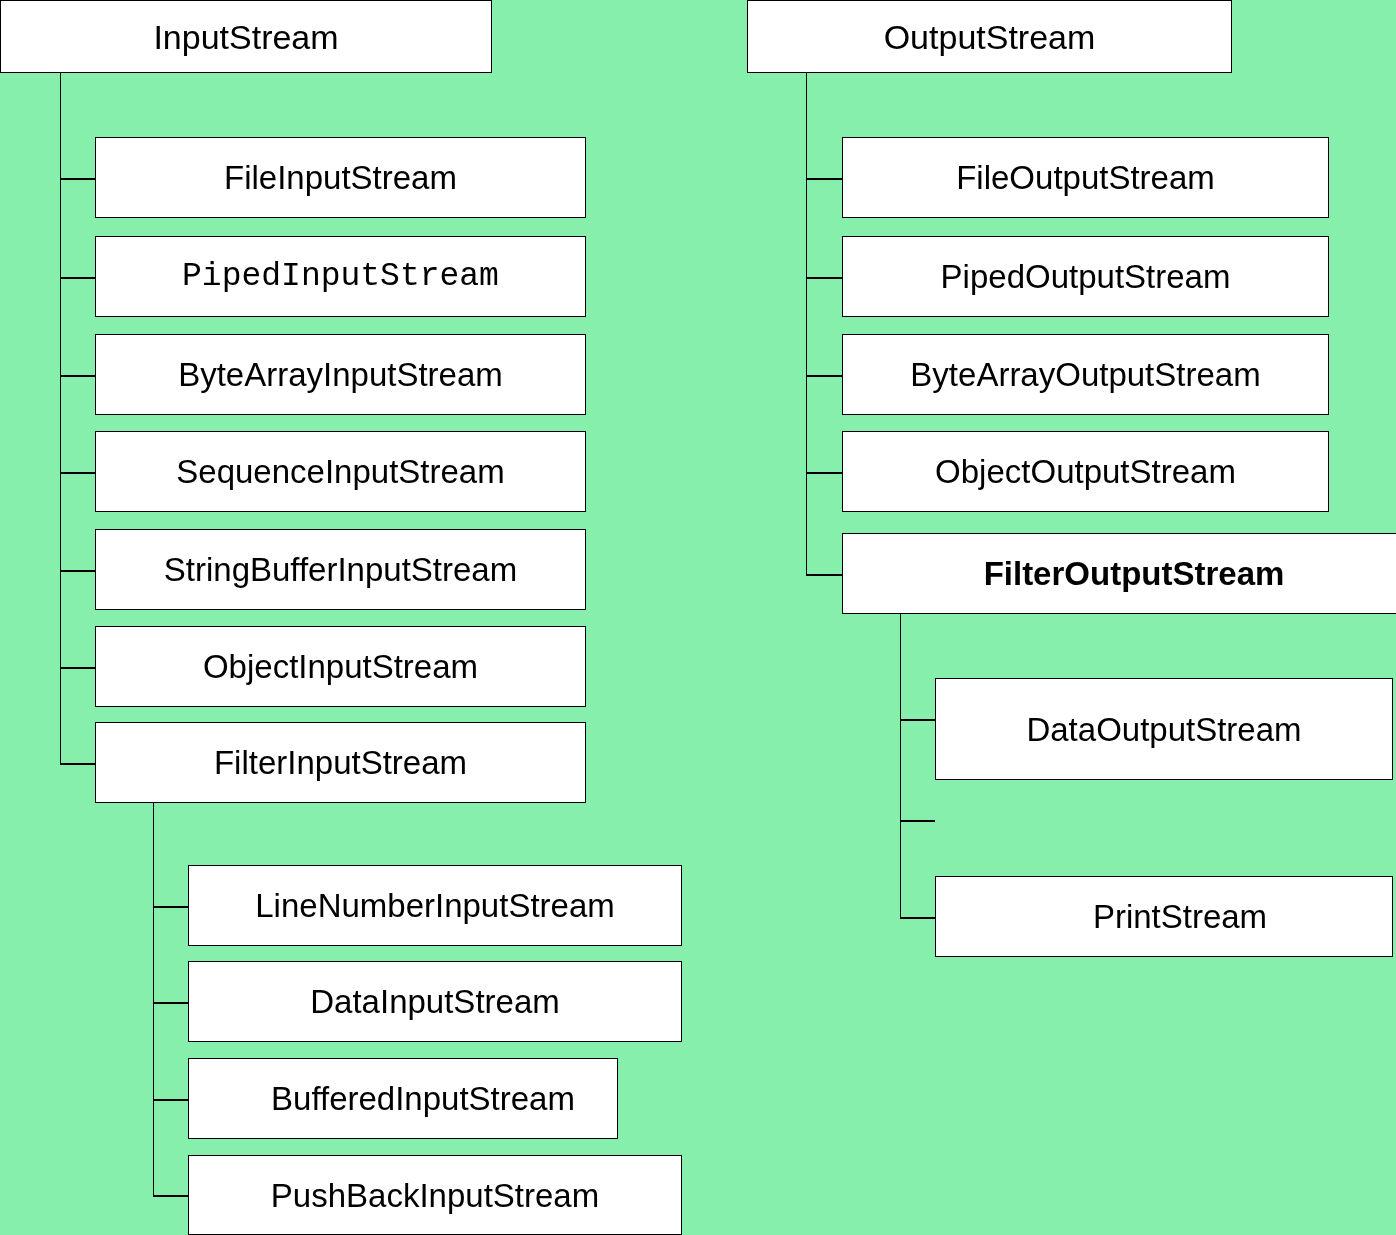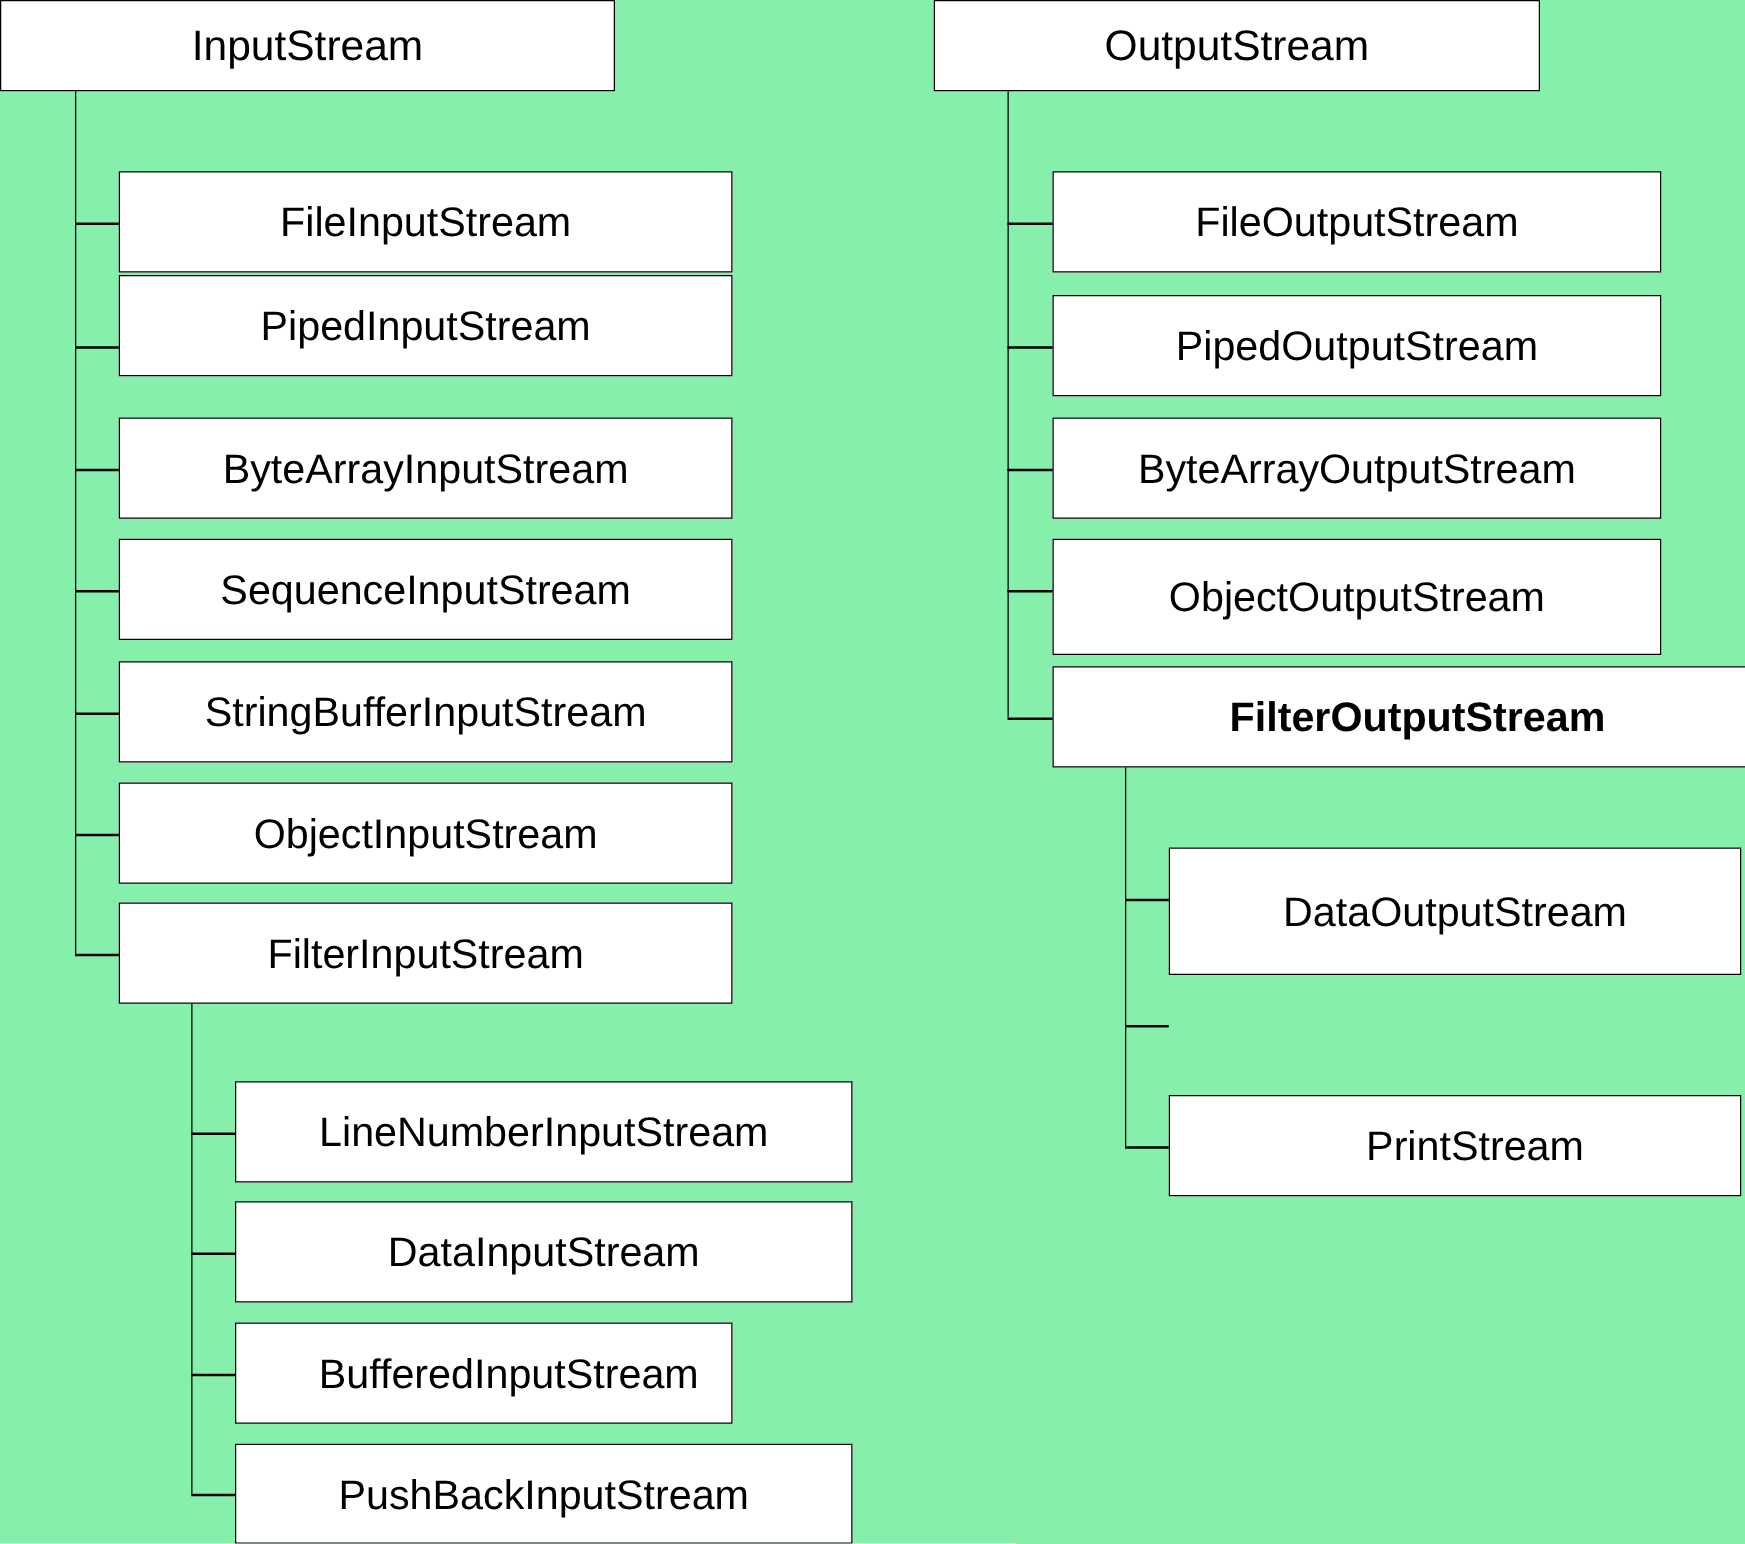--- a/index.html
+++ b/index.html
@@ -52,21 +52,21 @@
 
 <div id="diagram-canvas">
     <div class="class-box root" style="left: 0px; top: 0px; width: 492px; height: 73px;">
       <span class="class-label">InputStream</span>
     </div>
     <div class="connector-v" style="left: 60px; top: 73px; height: 690px;"></div>
     <div class="class-box" style="left: 95px; top: 137px; width: 491px; height: 81px;">
       <span class="class-label">FileInputStream</span>
     </div>
     <div class="connector-h" style="left: 60px; top: 178px; width: 35px;"></div>
-    <div class="class-box" style="left: 95px; top: 220px; width: 491px; height: 81px;">
+    <div class="class-box" style="left: 95px; top: 236px; width: 491px; height: 81px; font-family: Liberation Mono, monospace;">
       <span class="class-label">PipedInputStream</span>
     </div>
     <div class="connector-h" style="left: 60px; top: 277px; width: 35px;"></div>
     <div class="class-box" style="left: 95px; top: 334px; width: 491px; height: 81px;">
       <span class="class-label">ByteArrayInputStream</span>
     </div>
     <div class="connector-h" style="left: 60px; top: 375px; width: 35px;"></div>
     <div class="class-box" style="left: 95px; top: 431px; width: 491px; height: 81px;">
       <span class="class-label">SequenceInputStream</span>
     </div>
@@ -85,21 +85,21 @@
     <div class="connector-h" style="left: 60px; top: 763px; width: 35px;"></div>
     <div class="connector-v" style="left: 153px; top: 803px; height: 392px;"></div>
     <div class="class-box" style="left: 188px; top: 865px; width: 494px; height: 81px;">
       <span class="class-label">LineNumberInputStream</span>
     </div>
     <div class="connector-h" style="left: 153px; top: 906px; width: 35px;"></div>
     <div class="class-box" style="left: 188px; top: 961px; width: 494px; height: 81px;">
       <span class="class-label">DataInputStream</span>
     </div>
     <div class="connector-h" style="left: 153px; top: 1002px; width: 35px;"></div>
-    <div class="class-box" style="left: 188px; top: 1058px; width: 398px; height: 81px; padding-left: 40px;">
+    <div class="class-box" style="left: 188px; top: 1058px; width: 430px; height: 81px; padding-left: 40px;">
       <span class="class-label">BufferedInputStream</span>
     </div>
     <div class="connector-h" style="left: 153px; top: 1099px; width: 35px;"></div>
     <div class="class-box" style="left: 188px; top: 1155px; width: 494px; height: 80px;">
       <span class="class-label">PushBackInputStream</span>
     </div>
     <div class="connector-h" style="left: 153px; top: 1195px; width: 35px;"></div>
     <div class="class-box root" style="left: 747px; top: 0px; width: 485px; height: 73px;">
       <span class="class-label">OutputStream</span>
     </div>
@@ -109,21 +109,21 @@
     </div>
     <div class="connector-h" style="left: 806px; top: 178px; width: 36px;"></div>
     <div class="class-box" style="left: 842px; top: 236px; width: 487px; height: 81px;">
       <span class="class-label">PipedOutputStream</span>
     </div>
     <div class="connector-h" style="left: 806px; top: 277px; width: 36px;"></div>
     <div class="class-box" style="left: 842px; top: 334px; width: 487px; height: 81px;">
       <span class="class-label">ByteArrayOutputStream</span>
     </div>
     <div class="connector-h" style="left: 806px; top: 375px; width: 36px;"></div>
-    <div class="class-box" style="left: 842px; top: 431px; width: 487px; height: 93px;">
+    <div class="class-box" style="left: 842px; top: 431px; width: 487px; height: 81px;">
       <span class="class-label">ObjectOutputStream</span>
     </div>
     <div class="connector-h" style="left: 806px; top: 472px; width: 36px;"></div>
     <div class="class-box" style="left: 842px; top: 533px; width: 584px; height: 81px; font-weight: bold;">
       <span class="class-label">FilterOutputStream</span>
     </div>
     <div class="connector-h" style="left: 806px; top: 574px; width: 36px;"></div>
     <div class="connector-v" style="left: 900px; top: 614px; height: 303px;"></div>
     <div class="class-box" style="left: 935px; top: 678px; width: 458px; height: 102px;">
       <span class="class-label">DataOutputStream</span>

